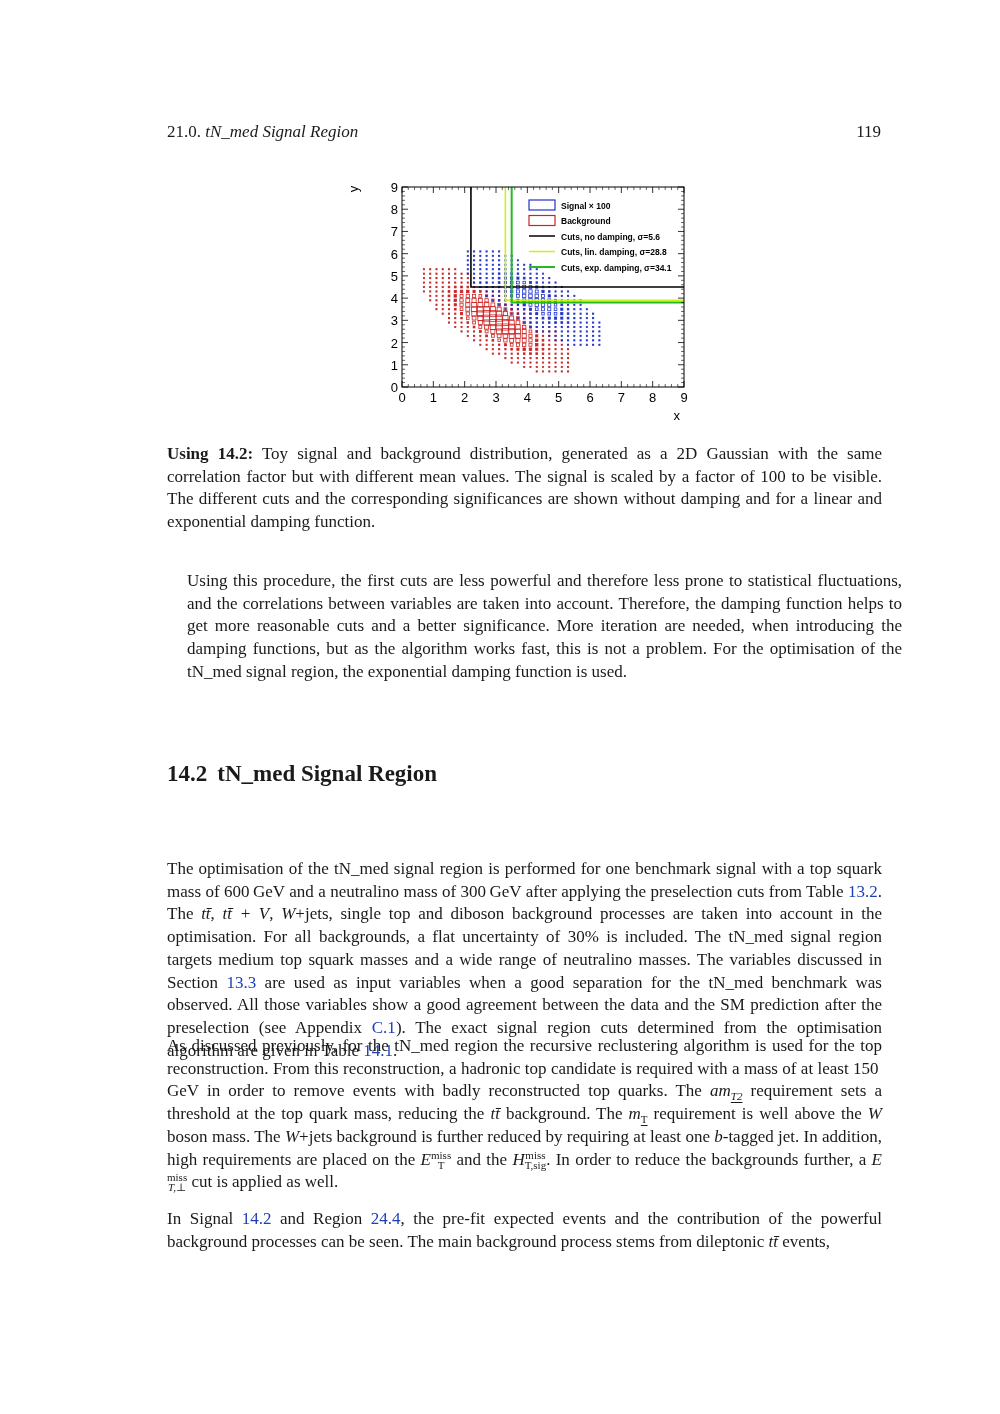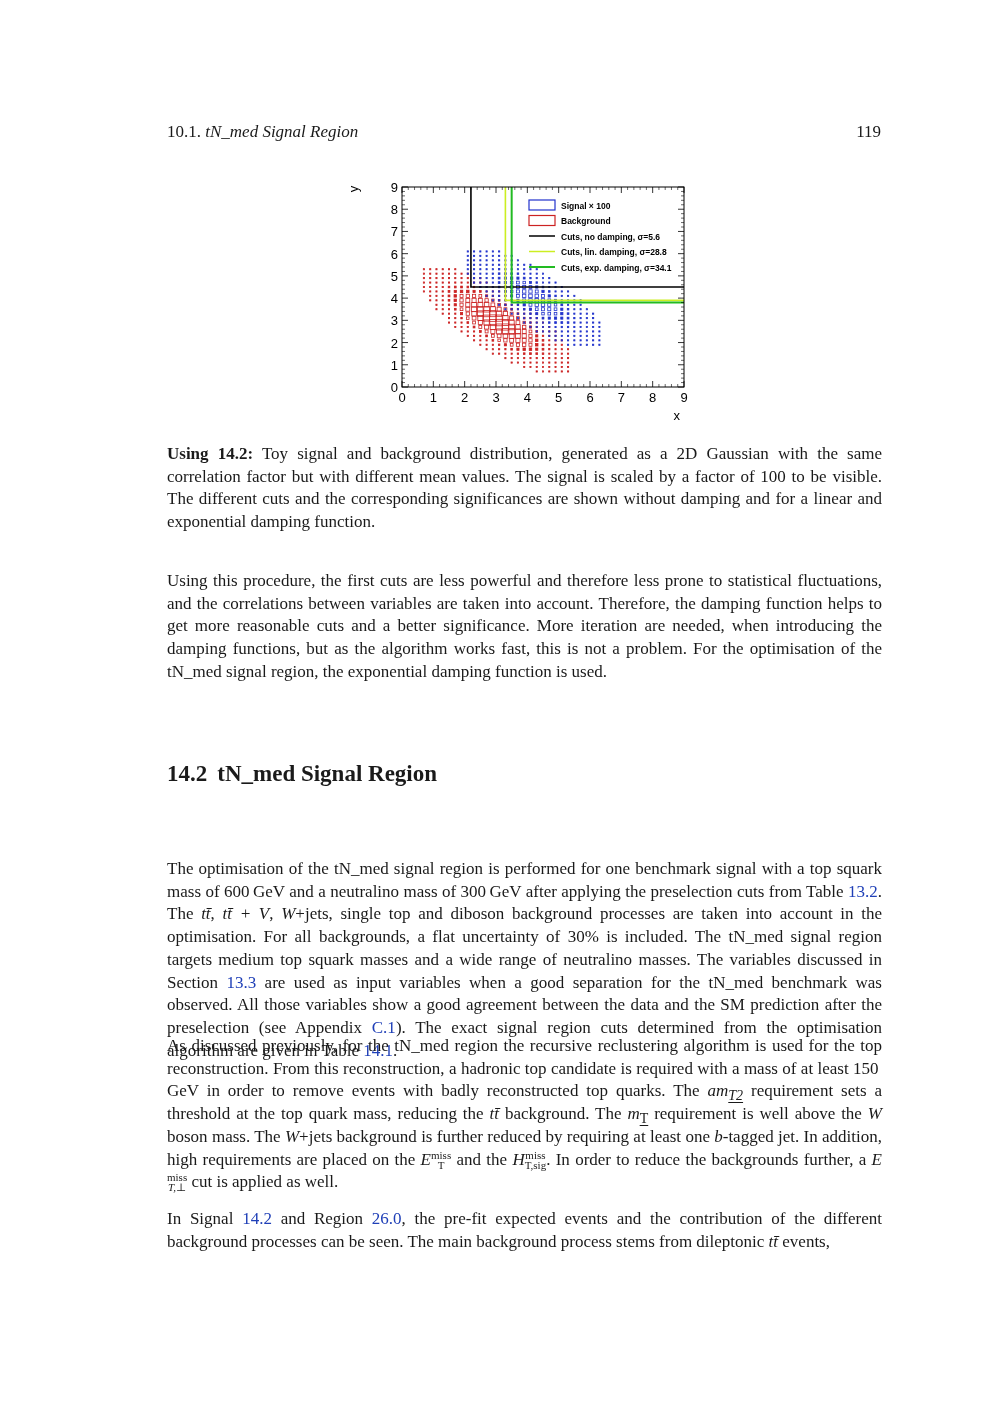--- a/index.html
+++ b/index.html
@@ -7,37 +7,37 @@
          font-family: "Liberation Serif", "DejaVu Serif", serif; color: #1a1a1a; }
   .running-head { position: absolute; top: 122px; left: 167px; width: 714px; font-size: 17px; }
   .running-head .num { position: absolute; right: 0; top: 0; text-align: center; }
   .running-head i { font-style: italic; }
   .figure { position: absolute; left: 340px; top: 175px; width: 360px; height: 255px; }
   .figure svg { display: block; }
   .text-block { position: absolute; left: 167px; width: 715px; font-size: 17px; line-height: 22.7px;
                 text-align: justify; }
   .caption { top: 443px; }
   .caption b { font-weight: bold; }
-  .para1 { top: 570px; }
+  .para1 { top: 570px; margin-left: 20px; }
   .section-title { position: absolute; left: 167px; top: 761px; font-size: 23px; font-weight: bold; }
   .section-title .sec-num { margin-right: 10px; }
   .para2 { top: 818px; margin-top: 40px; }
   .para3 { top: 1035px; }
   .para4 { top: 1208px; }
   .ref { color: #1f3fb7; }
   i { font-style: italic; }
-  sup, sub { font-size: 14px; line-height: 0; text-decoration: underline; }
+  sup, sub { font-size: 11px; line-height: 0; text-decoration: underline; }
   .stack { display: inline-block; vertical-align: -4px; line-height: 10px; font-size: 11px; text-align: center; }
   .stack span { display: block; }
 </style>
 </head>
 <body>
 
 <div class="running-head">
-  <span>10.1.</span>
+  <span>21.0.</span>
   <i>tN_med Signal Region</i>
   <span class="num">119</span>
 </div>
 
 <div class="figure">
   <svg id="plot" width="360" height="255" viewBox="0 0 360 255" xmlns="http://www.w3.org/2000/svg" font-family="Liberation Sans, DejaVu Sans, sans-serif">
     <g id="cells">
         <rect x="83.33333333333334" y="115.8444444444444" width="1.2" height="1.2" fill="#cc2222" stroke="#cc2222" stroke-width="0.8"></rect>
         <rect x="83.33333333333334" y="111.39999999999996" width="1.2" height="1.2" fill="#cc2222" stroke="#cc2222" stroke-width="0.8"></rect>
         <rect x="83.33333333333334" y="106.9555555555555" width="1.2" height="1.2" fill="#cc2222" stroke="#cc2222" stroke-width="0.8"></rect>
@@ -842,13 +842,13 @@
 <div class="text-block para1">Using this procedure, the first cuts are less powerful and therefore less prone to statistical fluctuations, and the correlations between variables are taken into account. Therefore, the damping function helps to get more reasonable cuts and a better significance. More iteration are needed, when introducing the damping functions, but as the algorithm works fast, this is not a problem. For the optimisation of the tN_med signal region, the exponential damping function is used.</div>
 
 <div class="section-title">
   <span class="sec-num">14.2</span><span>tN_med Signal Region</span>
 </div>
 
 <div class="text-block para2"><span>The optimisation of the tN_med signal region is performed for one benchmark signal with a top squark mass of 600 GeV and a neutralino mass of 300 GeV after applying the preselection cuts from Table </span><a class="ref">13.2</a><span>. The </span><i>tt̄</i><span>, </span><i>tt̄ + V</i><span>, </span><i>W</i><span>+jets, single top and diboson background processes are taken into account in the optimisation. For all backgrounds, a flat uncertainty of 30% is included. The tN_med signal region targets medium top squark masses and a wide range of neutralino masses. The variables discussed in Section </span><a class="ref">13.3</a><span> are used as input variables when a good separation for the tN_med benchmark was observed. All those variables show a good agreement between the data and the SM prediction after the preselection (see Appendix </span><a class="ref">C.1</a><span>). The exact signal region cuts determined from the optimisation algorithm are given in Table </span><a class="ref">14.1</a><span>.</span></div>
 
 <div class="text-block para3"><span>As discussed previously, for the tN_med region the recursive reclustering algorithm is used for the top reconstruction. From this reconstruction, a hadronic top candidate is required with a mass of at least 150 GeV in order to remove events with badly reconstructed top quarks. The </span><i>am</i><sub><i>T2</i></sub><span> requirement sets a threshold at the top quark mass, reducing the </span><i>tt̄</i><span> background. The </span><i>m</i><sub>T</sub><span> requirement is well above the </span><i>W</i><span> boson mass. The </span><i>W</i><span>+jets background is further reduced by requiring at least one </span><i>b</i><span>-tagged jet. In addition, high requirements are placed on the </span><i>E</i><span class="stack"><span>miss</span><span>T</span></span><span> and the </span><i>H</i><span class="stack"><span>miss</span><span>T,sig</span></span><span>. In order to reduce the backgrounds further, a </span><i>E</i><span class="stack"><span>miss</span><i>T,⊥</i></span><span> cut is applied as well.</span></div>
 
-<div class="text-block para4"><span>In Signal </span><a class="ref">14.2</a><span> and Region </span><a class="ref">26.0</a><span>, the pre-fit expected events and the contribution of the different background processes can be seen. The main background process stems from dileptonic </span><i>tt̄</i><span> events,</span></div>
+<div class="text-block para4"><span>In Signal </span><a class="ref">14.2</a><span> and Region </span><a class="ref">24.4</a><span>, the pre-fit expected events and the contribution of the powerful background processes can be seen. The main background process stems from dileptonic </span><i>tt̄</i><span> events,</span></div>
 
 </body></html>

